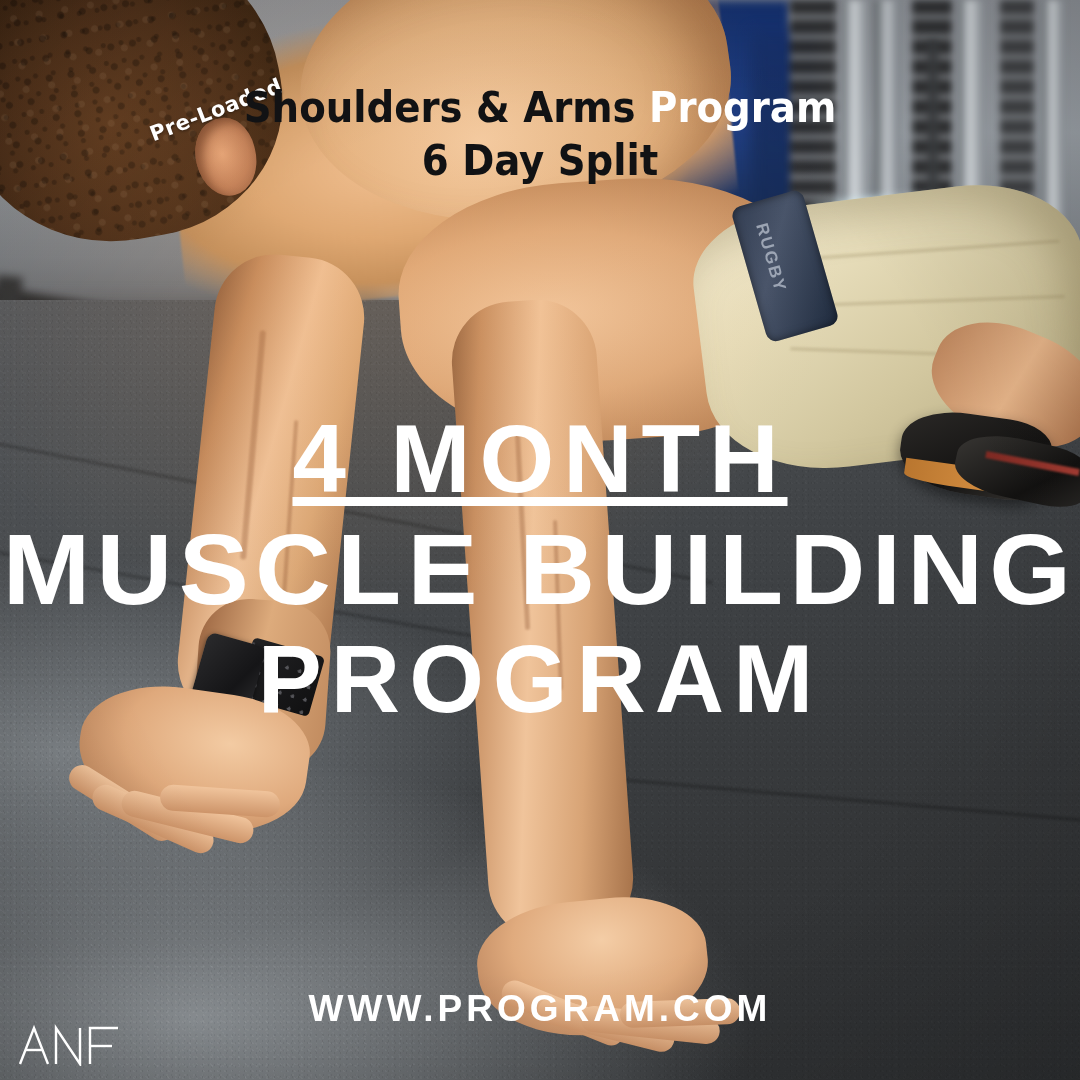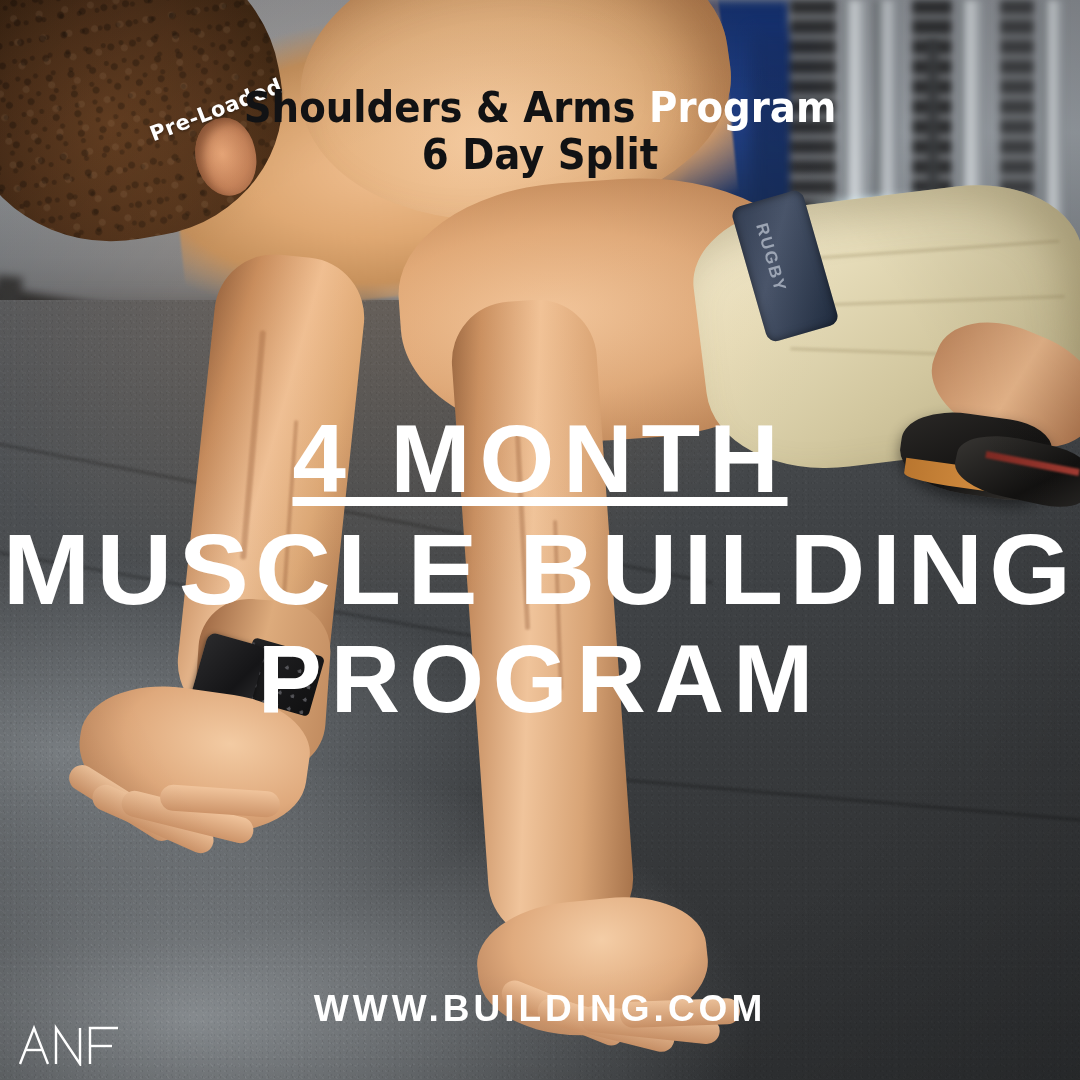--- a/index.html
+++ b/index.html
@@ -304,21 +304,21 @@
     text-align:center;
   }
   .headline-row1 {
     font-family:"DejaVu Sans Condensed","DejaVu Sans", sans-serif;
     font-size:43px; font-weight:bold; line-height:1.0;
     white-space:nowrap;
   }
   .hl-dark { color:#111214; }
   .hl-light { color:#ffffff; }
   .headline-row2 {
-    margin-top:4px;
+    margin-top:10px;
     font-family:"DejaVu Sans Condensed","DejaVu Sans", sans-serif;
     font-size:43px; font-weight:bold; color:#111214;
     line-height:1.0;
   }
 
   .title-wrap {
     position:absolute; left:0; top:412px; width:1080px; text-align:center;
   }
   .t-line {
     color:#ffffff; font-weight:bold;
@@ -441,21 +441,21 @@
     <div class="headline-row1"><span class="hl-dark">Shoulders &amp; Arms</span><span class="hl-light"> Program</span></div>
     <div class="headline-row2">6 Day Split</div>
   </div>
 
   <div class="title-wrap">
     <div class="t-line t1">4 MONTH</div>
     <div class="t-line t2">MUSCLE BUILDING</div>
     <div class="t-line t3">PROGRAM</div>
   </div>
 
-  <div class="url">WWW.BUILDING.COM</div>
+  <div class="url">WWW.PROGRAM.COM</div>
 
   <div class="logo">
     <svg viewBox="0 0 104 44" width="104" height="44" aria-hidden="true">
       <g fill="none" stroke="#ffffff" stroke-width="2.4" stroke-linejoin="miter" stroke-linecap="butt">
 
         <path d="M2 42 L16 6 L30 42"></path>
         <path d="M8 28 L24 28"></path>
 
         <path d="M38 42 L38 6 L62 42 L62 6"></path>
 

